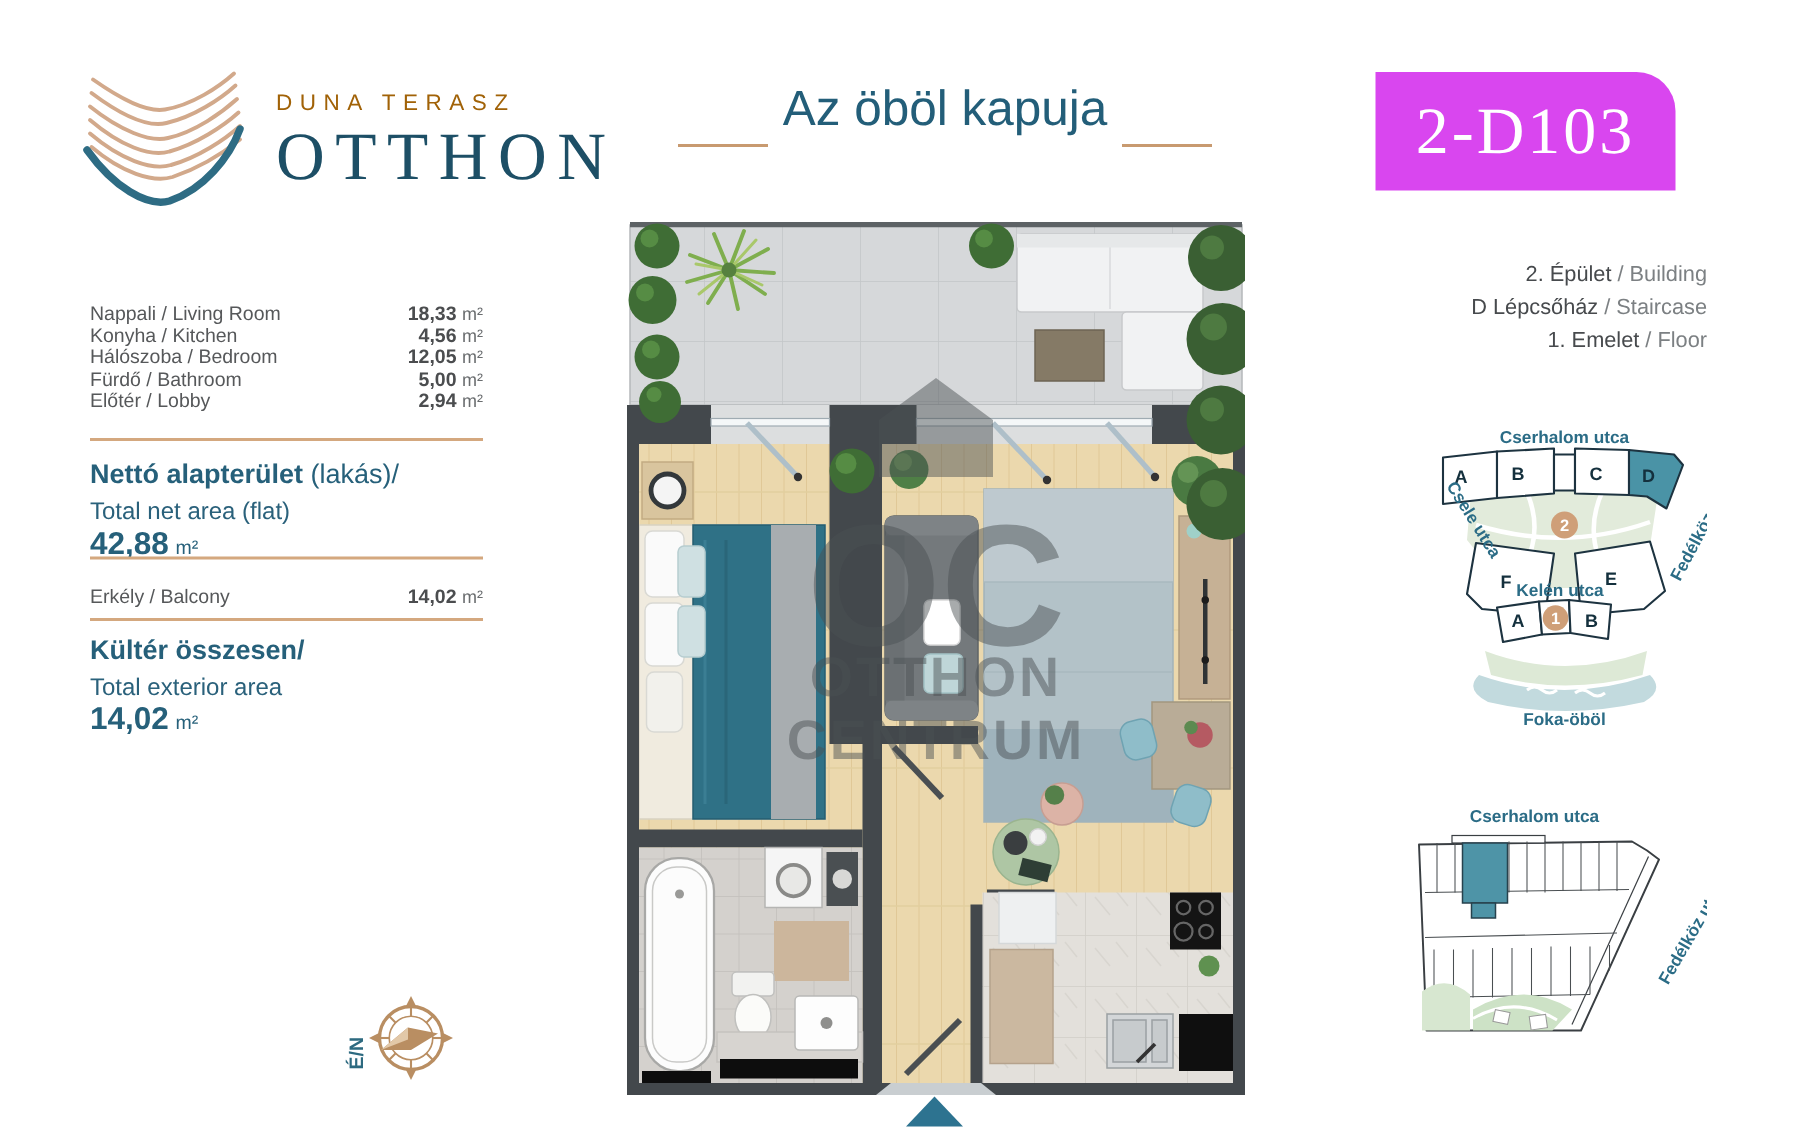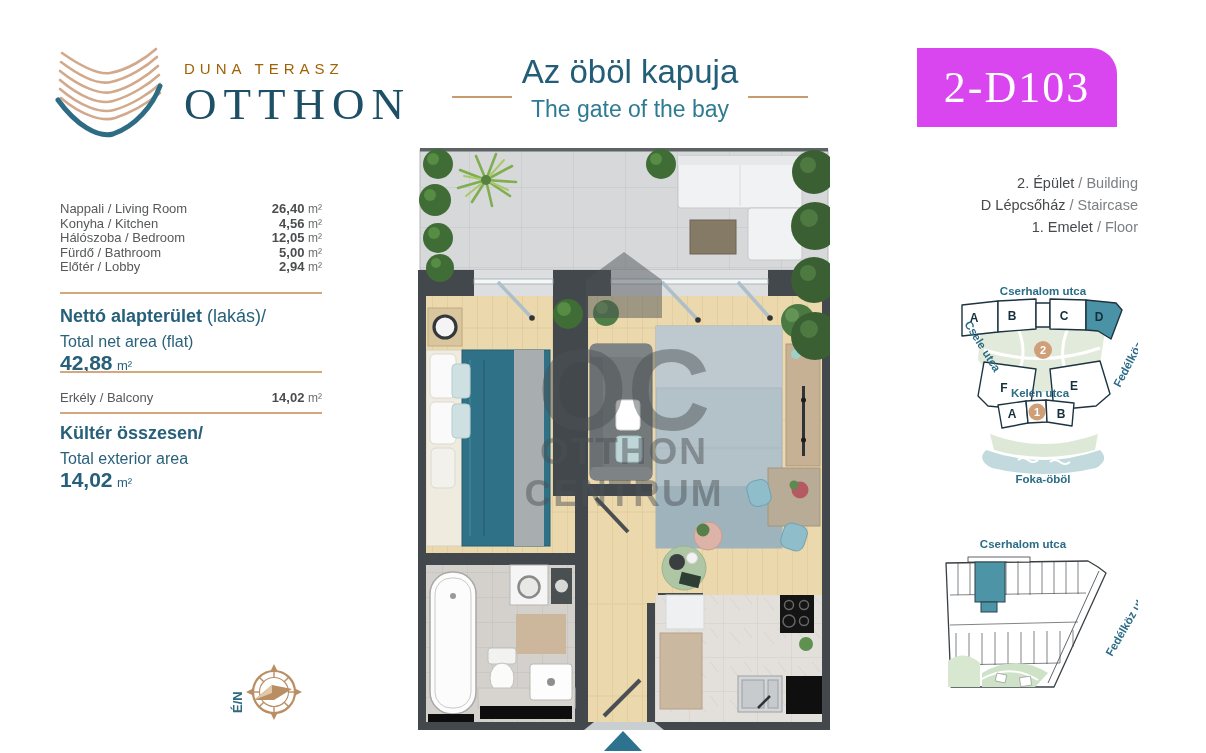--- a/index.html
+++ b/index.html
@@ -58,31 +58,30 @@
     </g>
     <path d="M6,55 C24,80 46,93 61,89 C84,81 101,60 108,41" fill="none" stroke="#2e6c84" stroke-width="5" stroke-linecap="round"></path>
   </svg>
   <div class="abs" style="left:184px;top:60px">
     <div class="brand-line1">DUNA TERASZ</div>
     <div class="brand-line2">OTTHON</div>
   </div>
 
   <div class="abs" style="left:440px;top:53px;width:380px;text-align:center">
     <div class="title-hu">Az öböl kapuja</div>
-    <div class="title-en">The gate of the bay</div>
   </div>
   <div class="abs title-rule" style="left:452px;top:96px;width:60px"></div>
   <div class="abs title-rule" style="left:748px;top:96px;width:60px"></div>
 
   <div class="abs unit-badge" style="left:917px;top:48px">2-D103</div>
 
   <div class="abs" style="left:60px;top:201px">
     <div class="room-row">
       <span>Nappali / Living Room</span>
-      <span><span class="val">26,40</span>
+      <span><span class="val">18,33</span>
       <span class="unit">m²</span></span>
     </div>
     <div class="room-row">
       <span>Konyha / Kitchen</span>
       <span><span class="val">4,56</span>
       <span class="unit">m²</span></span>
     </div>
     <div class="room-row">
       <span>Hálószoba / Bedroom</span>
       <span><span class="val">12,05</span>

